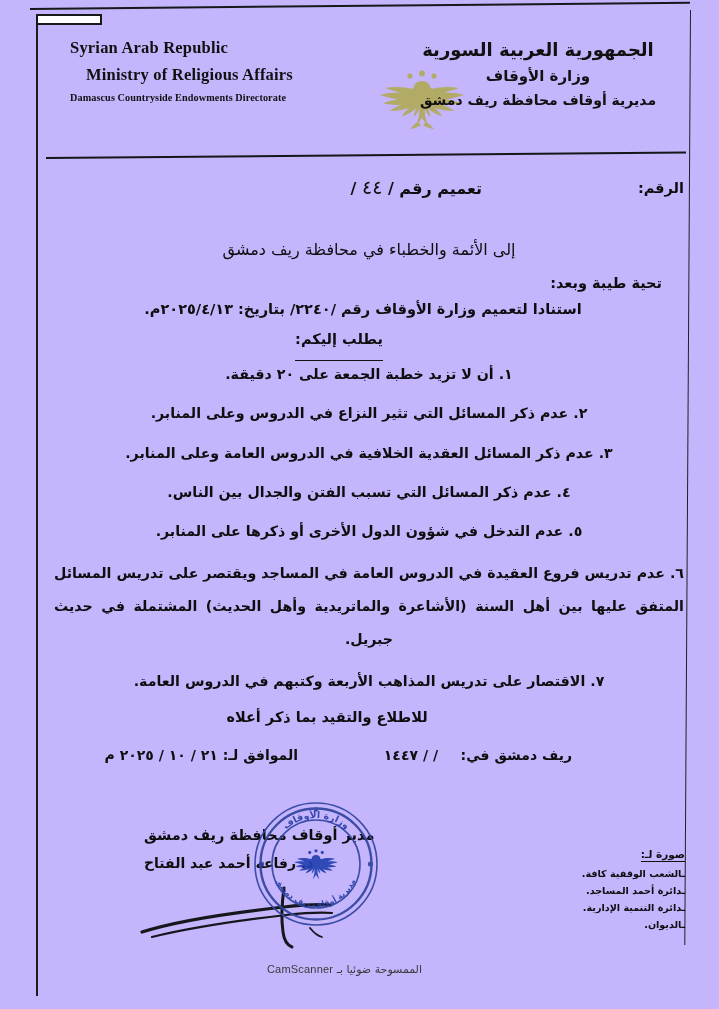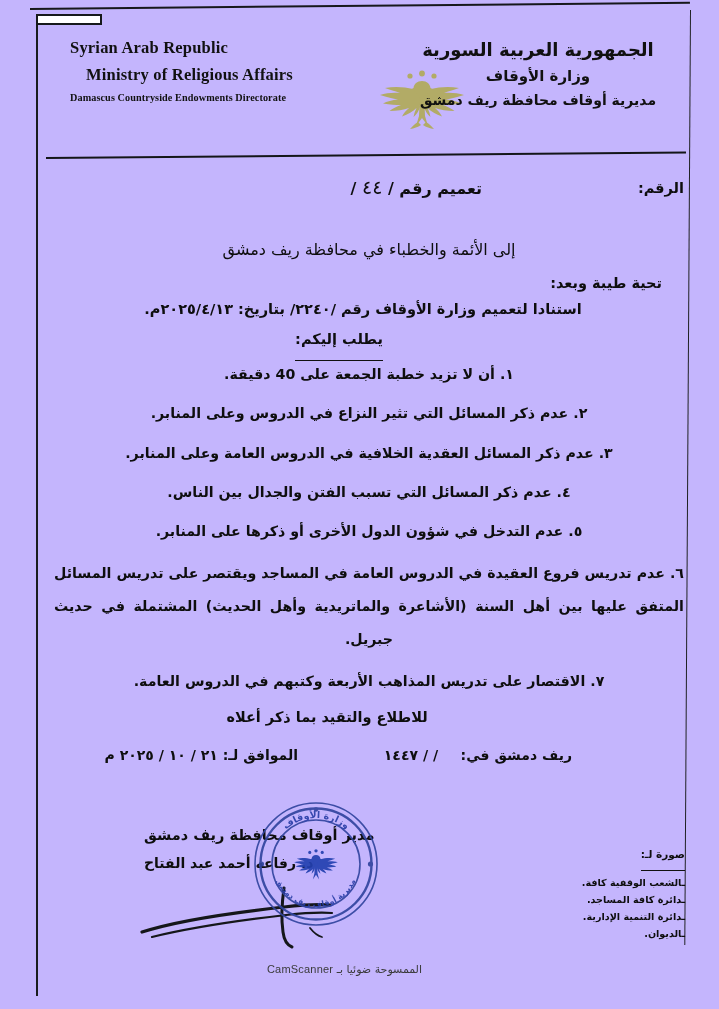--- a/index.html
+++ b/index.html
@@ -154,21 +154,21 @@
     opacity:.92;
   }
 
   
   .cc{
     position:absolute;left:580px;top:843px;width:105px;
     direction:rtl;text-align:right;color:#0e0e0e;
   }
   .cc-title{
     font-size:10.5px;font-weight:700;letter-spacing:2.5px;
-    border-bottom:1.2px solid #111;display:inline-block;padding-bottom:10px;
+    border-bottom:1.2px solid #111;display:inline-block;padding-bottom:1px;
     margin-bottom:3px;
   }
   .cc-item{font-size:9.6px;font-weight:700;line-height:1.78;}
 
   .footer{
     position:absolute;left:0;top:963px;width:689px;
     text-align:center;direction:rtl;
     font-size:11px;color:#3a3a3a;
     font-family:"DejaVu Sans","Liberation Sans",sans-serif;
   }
@@ -235,21 +235,21 @@
     <div class="greeting">تحية طيبة وبعد:</div>
 
     <div class="basis">استنادا لتعميم وزارة الأوقاف رقم /٢٢٤٠/ بتاريخ: ٢٠٢٥/٤/١٣م.</div>
 
     <div class="request-head">
       <span>يطلب إليكم:</span>
     </div>
 
     <ol class="items">
       <li>
-        <span class="num">١.</span><span>أن لا تزيد خطبة الجمعة على 40 دقيقة.</span>
+        <span class="num">١.</span><span>أن لا تزيد خطبة الجمعة على ٢٠ دقيقة.</span>
       </li>
       <li>
         <span class="num">٢.</span><span>عدم ذكر المسائل التي تثير النزاع في الدروس وعلى المنابر.</span>
       </li>
       <li>
         <span class="num">٣.</span><span>عدم ذكر المسائل العقدية الخلافية في الدروس العامة وعلى المنابر.</span>
       </li>
       <li>
         <span class="num">٤.</span><span>عدم ذكر المسائل التي تسبب الفتن والجدال بين الناس.</span>
       </li>
@@ -320,21 +320,21 @@
         <path d="M59 29 C67 27 77 26 87 28 C81 30 76 31.5 72 33 C79 32.5 86 33 92 35 C85 37 79 38.5 74 39.5 C80 40 85 41.5 89 43.5 C82 44.5 76 45 71 45 C75.5 46.5 79.5 48.5 82.5 51 C75 51 68.5 50 63 48 C66 50.5 68.5 53.5 70 56.5 C64 54.5 59 51.5 55.5 48 C57 51 58 54 58.5 57 C55 54 53 50.5 52 47 L53 36 Z"></path>
       </g>
     </svg>
   </div>
 
   <div class="cc">
     <div>
       <span class="cc-title">صورة لـ:</span>
     </div>
     <div class="cc-item">ـالشعب الوقفية كافة.</div>
-    <div class="cc-item">ـدائرة كافة المساجد.</div>
+    <div class="cc-item">ـدائرة أحمد المساجد.</div>
     <div class="cc-item">ـدائرة التنمية الإدارية.</div>
     <div class="cc-item">ـالديوان.</div>
   </div>
 
   <div class="footer">
     <span>الممسوحة ضوئيا بـ</span>
     <span class="cs">CamScanner</span>
   </div>
 
 </div>

